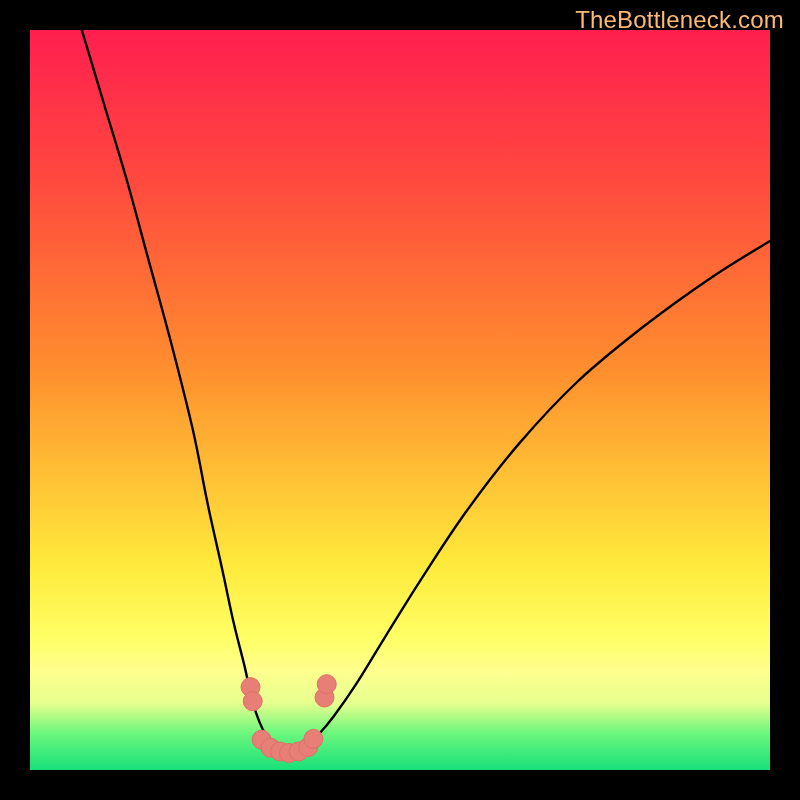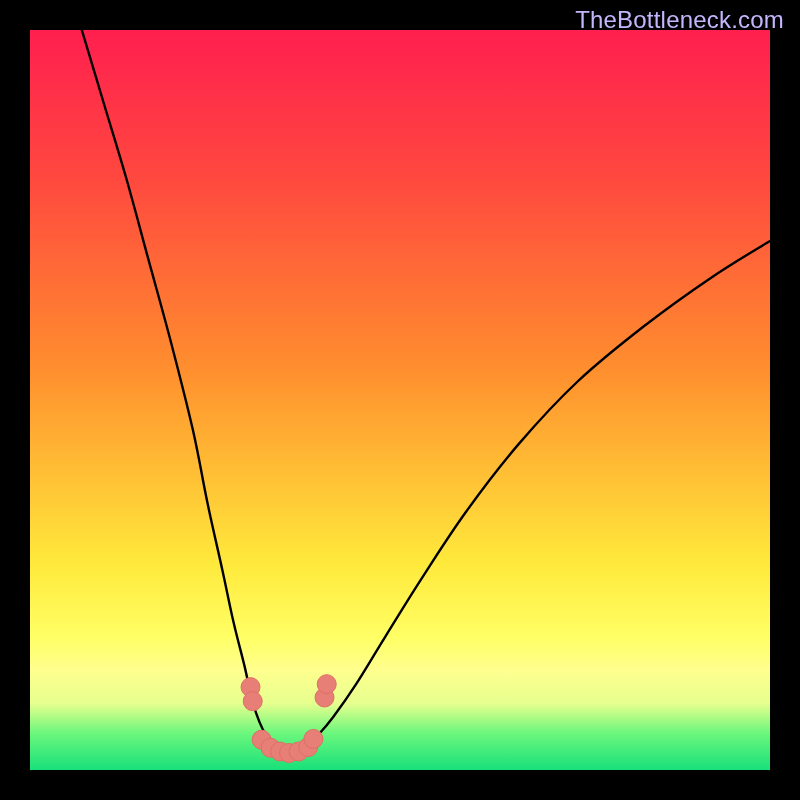--- a/index.html
+++ b/index.html
@@ -28,21 +28,21 @@
     overflow: hidden;
   }
   .gradient {
     position: absolute;
     inset: 0;
   }
   .watermark {
     position: absolute;
     top: 6px;
     right: 16px;
-    color: #c4b5fd;
+    color: #fdba74;
     font-size: 24px;
     font-weight: 500;
     letter-spacing: 0.2px;
     user-select: none;
   }
   svg.curves {
     position: absolute;
     left: 0;
     top: 0;
     width: 740px;

